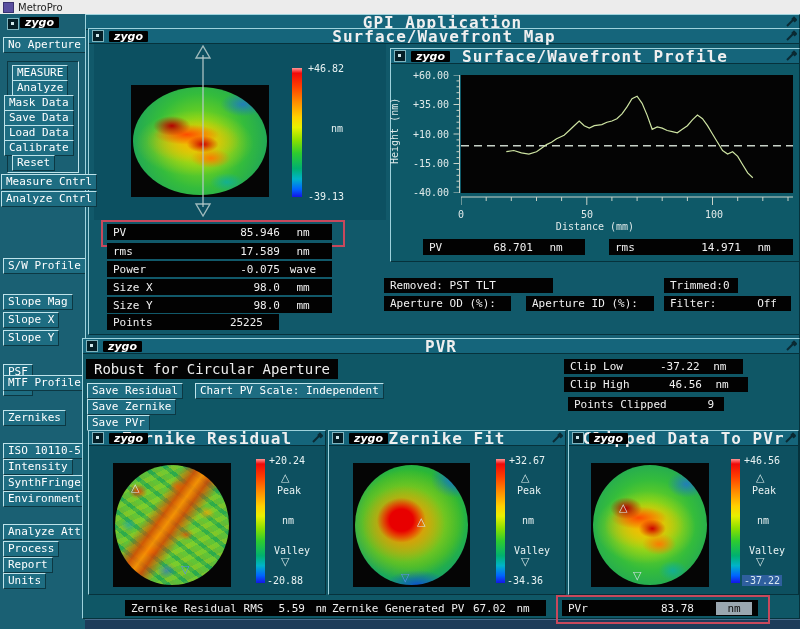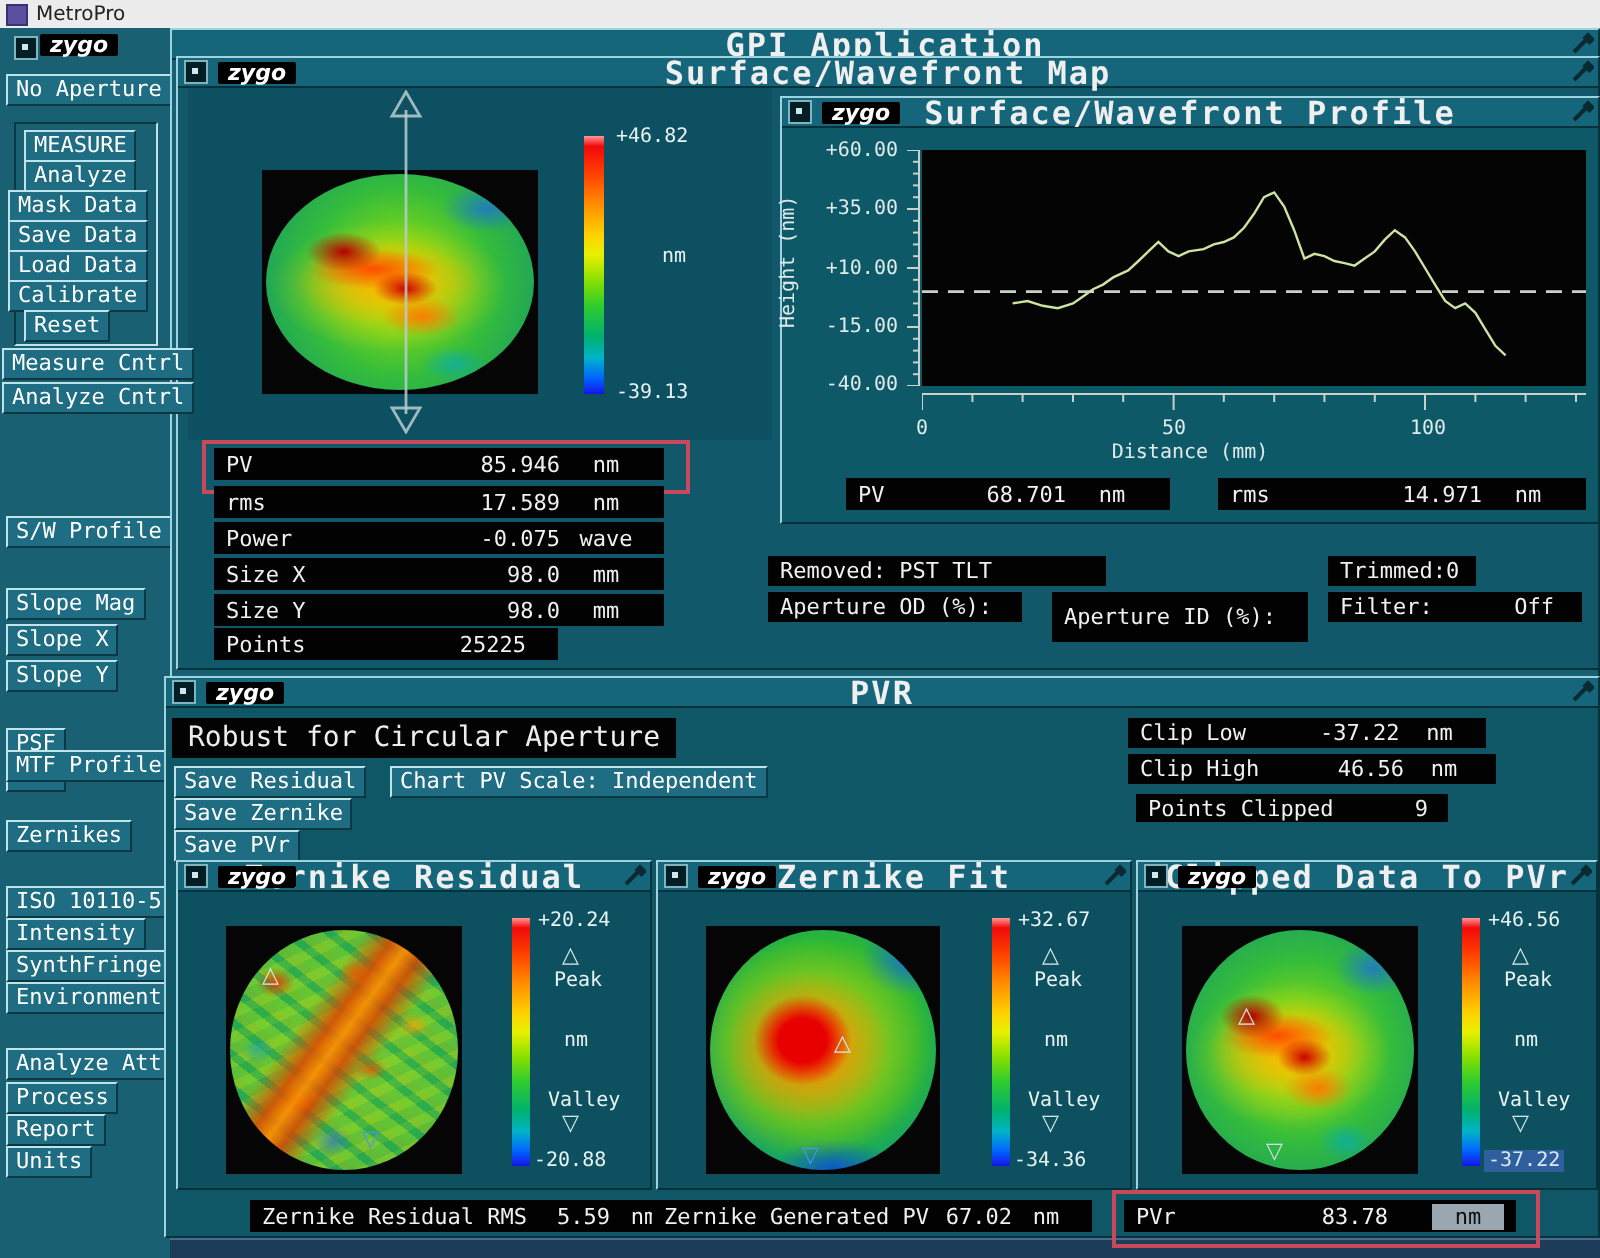--- a/index.html
+++ b/index.html
@@ -200,21 +200,21 @@
     <div class="bb" style="left:295px;top:249px;width:169px;height:15px;">
       <span class="lb">Removed: PST TLT</span>
     </div>
     <div class="bb" style="left:575px;top:249px;width:74px;height:15px;">
       <span class="lb">Trimmed:</span>
       <span class="vl" style="padding-right:4px;">0</span>
     </div>
     <div class="bb" style="left:295px;top:267px;width:127px;height:15px;">
       <span class="lb">Aperture OD (%):</span>
     </div>
-    <div class="bb" style="left:437px;top:267px;width:128px;height:25px;">
+    <div class="bb" style="left:437px;top:267px;width:128px;height:15px;">
       <span class="lb">Aperture ID (%):</span>
     </div>
     <div class="bb" style="left:575px;top:267px;width:127px;height:15px;">
       <span class="lb">Filter:</span>
       <span class="vl" style="padding-right:8px;">Off</span>
     </div>
   </div>
 
   <div class="win" style="left:390px;top:48px;width:410px;height:214px;background:#0e5968;z-index:4;">
     <div class="tbar">

